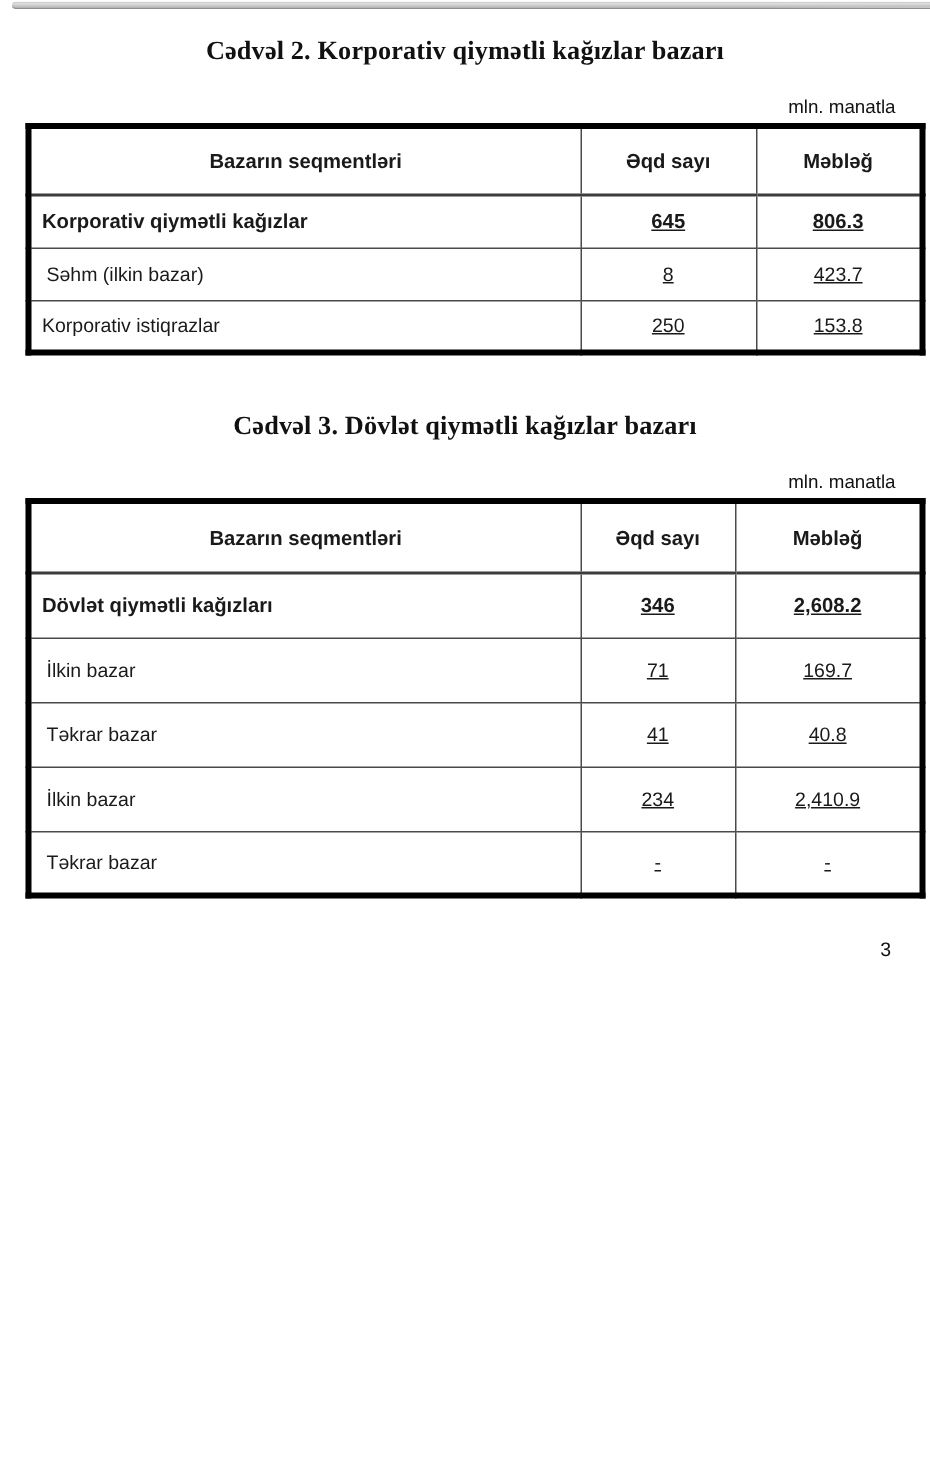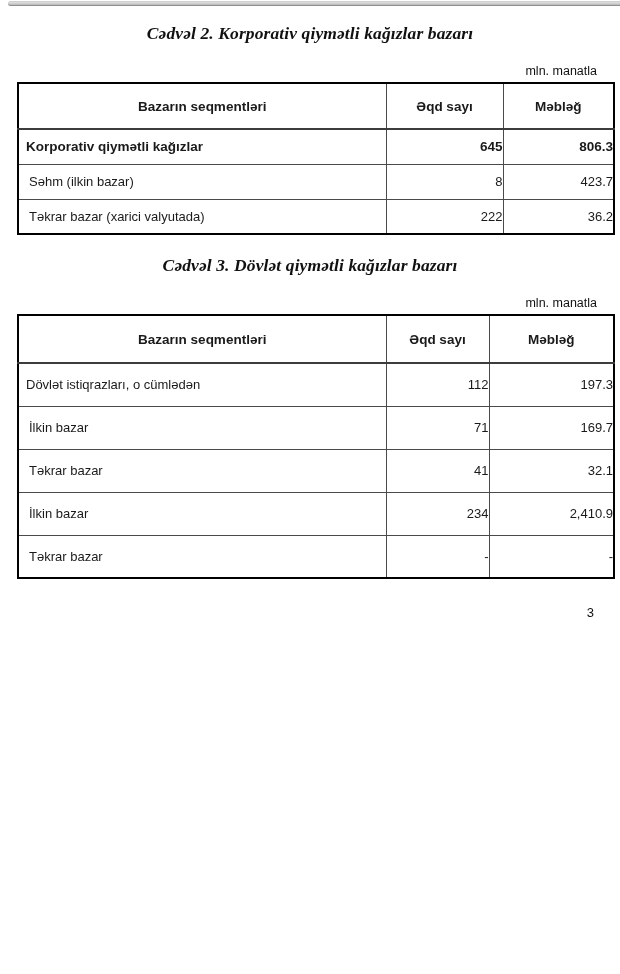--- a/index.html
+++ b/index.html
@@ -18,58 +18,57 @@
     border-top:1px solid #cfcfcf;
     border-radius:3px 0 0 3px;
   }
   .section-title {
     font-family:"Liberation Serif", serif;
     font-weight:bold;
     font-size:17.5px;
     text-align:center;
     color:#111;
     letter-spacing:0.1px;
-    font-style:italic;
   }
   .title-1 { margin-top:23px; }
-  .title-2 { margin-top:20px; }
+  .title-2 { margin-top:36px; }
   .unit-label {
     margin-top:20px;
     text-align:right;
     padding-right:23px;
     font-size:12.5px;
     color:#111;
   }
   table {
     margin:4px 0 0 17px;
     width:596px;
     border-collapse:collapse;
     table-layout:fixed;
-    border:2px solid #000000;
+    border:4px solid #000000;
   }
   th, td {
     border:1px solid #4a4a4a;
     vertical-align:middle;
     font-size:13px;
   }
   thead th {
     font-weight:bold;
     font-size:13.5px;
     text-align:center;
     border-bottom:2px solid #3c3c3c;
   }
   .t1 thead th { height:46px; }
   .t2 thead th { height:48px; }
   .t1 tbody tr { height:35px; }
   .t2 tbody tr { height:43px; }
   .t1 col.c1 { width:368px; } .t1 col.c2 { width:117px; } .t1 col.c3 { width:111px; }
   .t2 col.c1 { width:368px; } .t2 col.c2 { width:103px; } .t2 col.c3 { width:125px; }
   td.seg { text-align:left; padding-left:7px; }
   td.seg.ind { padding-left:10px;margin-top:44px; }
-  td.num { text-align:right; }
+  td.num { text-align:center;text-decoration:underline; }
   tr.bold td { font-weight:bold; font-size:13.5px; }
   .page-number {
     margin-top:26px;
     text-align:right;
     padding-right:26px;
     font-size:13px;
     color:#111;
   }
 </style>
 </head>
@@ -97,57 +96,57 @@
         <td class="seg">Korporativ qiymətli kağızlar</td>
         <td class="num">645</td>
         <td class="num">806.3</td>
       </tr>
       <tr>
         <td class="seg ind">Səhm (ilkin bazar)</td>
         <td class="num">8</td>
         <td class="num">423.7</td>
       </tr>
       <tr>
-        <td class="seg ind">Təkrar bazar (xarici valyutada)</td>
-        <td class="num">222</td>
-        <td class="num">36.2</td>
+        <td class="seg">Korporativ istiqrazlar</td>
+        <td class="num">250</td>
+        <td class="num">153.8</td>
       </tr>
     </tbody>
 </table>
 
 <div class="section-title title-2">Cədvəl 3. Dövlət qiymətli kağızlar bazarı</div>
 <div class="unit-label">mln. manatla</div>
 <table class="t2">
   <colgroup>
       <col class="c1">
       <col class="c2">
       <col class="c3">
     </colgroup>
   <thead>
     <tr>
       <th>Bazarın seqmentləri</th>
       <th>Əqd sayı</th>
       <th>Məbləğ</th>
     </tr>
   </thead>
   <tbody>
-      <tr>
-        <td class="seg">Dövlət istiqrazları, o cümlədən</td>
-        <td class="num">112</td>
-        <td class="num">197.3</td>
+      <tr class="bold">
+        <td class="seg">Dövlət qiymətli kağızları</td>
+        <td class="num">346</td>
+        <td class="num">2,608.2</td>
       </tr>
       <tr>
         <td class="seg ind">İlkin bazar</td>
         <td class="num">71</td>
         <td class="num">169.7</td>
       </tr>
       <tr>
         <td class="seg ind">Təkrar bazar</td>
         <td class="num">41</td>
-        <td class="num">32.1</td>
+        <td class="num">40.8</td>
       </tr>
       <tr>
         <td class="seg ind">İlkin bazar</td>
         <td class="num">234</td>
         <td class="num">2,410.9</td>
       </tr>
       <tr>
         <td class="seg ind">Təkrar bazar</td>
         <td class="num">-</td>
         <td class="num">-</td>

